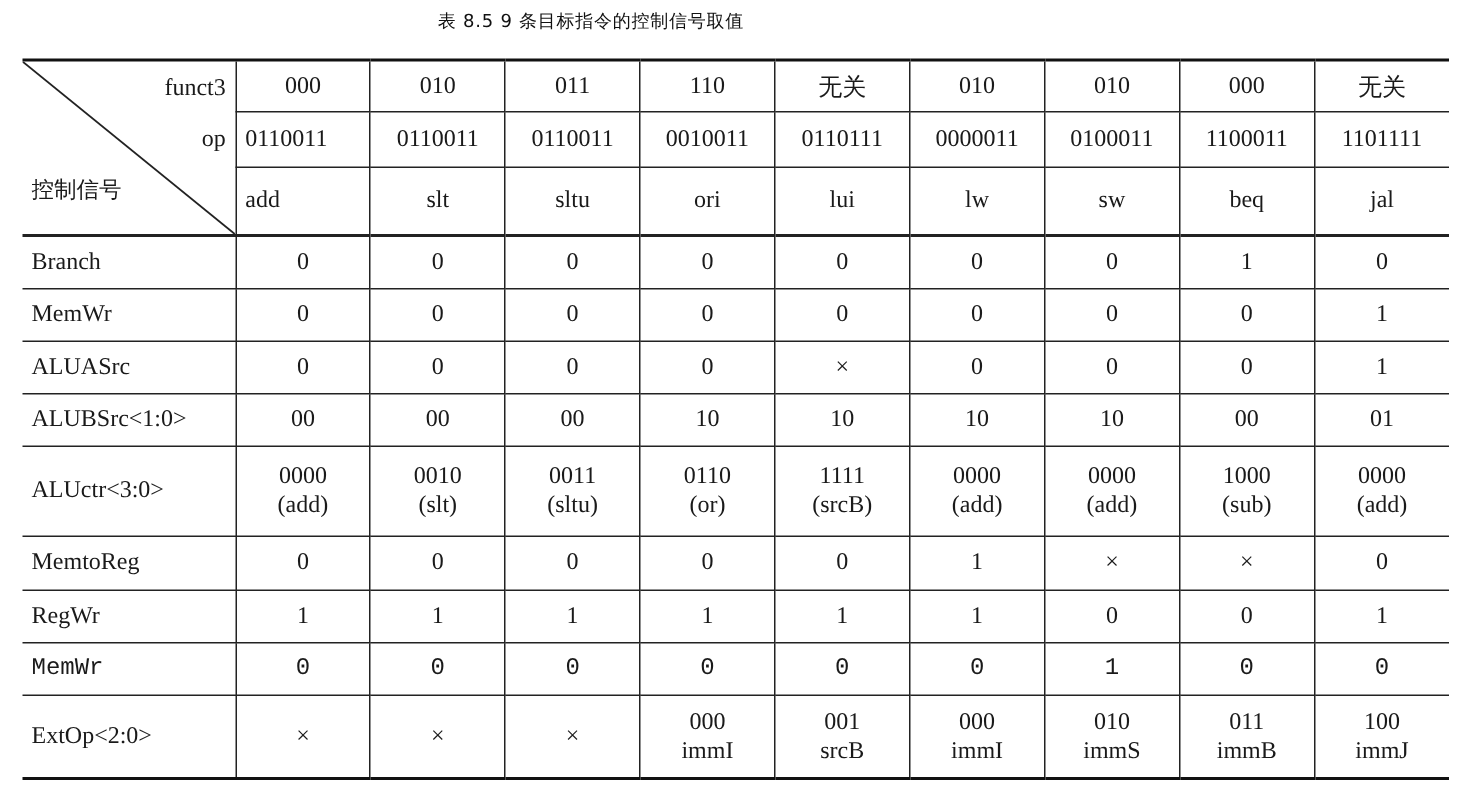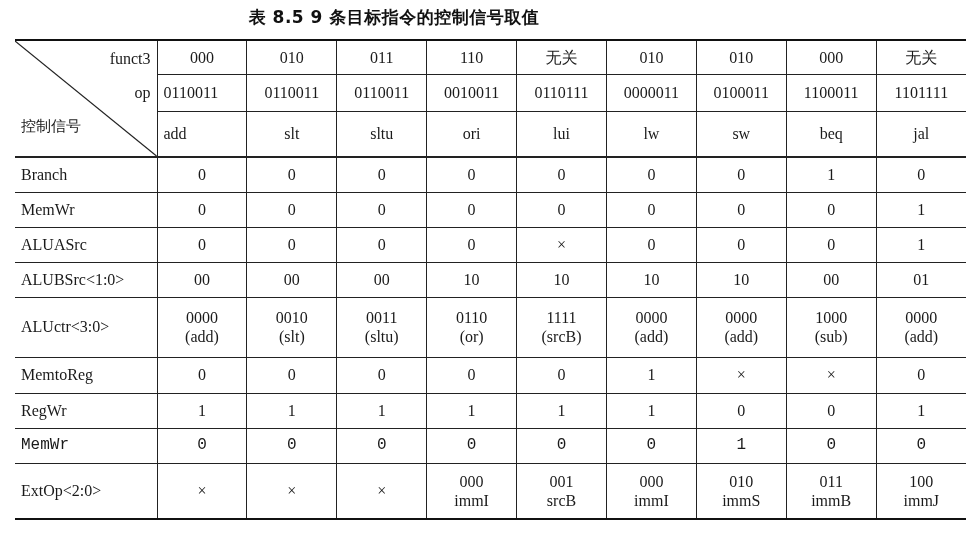--- a/index.html
+++ b/index.html
@@ -1,20 +1,20 @@
 <!DOCTYPE html>
 <html><head>
 <meta charset="utf-8">
 <style>
   html, body { margin: 0; padding: 0; background: #ffffff; }
   body { width: 980px; height: 537px; position: relative; overflow: hidden;
          font-family: "Liberation Serif", "DejaVu Serif", serif; color: #1a1a1a; }
   .caption { position: absolute; top: 6px; left: 0; width: 788px; text-align: center;
-             font-family: "DejaVu Sans", "Liberation Sans", sans-serif; font-weight: bold;
-             font-size: 17px; letter-spacing: 0.5px; color: #111; }
+             font-family: "DejaVu Sans", "Liberation Sans", sans-serif; font-weight: normal;
+             font-size: 12px; letter-spacing: 0.5px; color: #111; }
   table.grid { position: absolute; left: 15px; top: 39px; width: 951px;
                border-collapse: collapse; table-layout: fixed; }
   table.grid td { border: 1px solid #222; text-align: center; vertical-align: middle;
                   font-size: 16px; padding: 0; line-height: 1.2; }
   table.grid tr:first-child td { border-top: 2.5px solid #111; }
   table.grid tr:last-child td { border-bottom: 2.5px solid #111; }
   table.grid tr.sep td { border-top: 2px solid #222; }
   table.grid td:first-child { border-left: none; text-align: left; padding-left: 6px; }
   table.grid td:last-child { border-right: none; }
   td.corner { position: relative; padding: 16px !important; }

